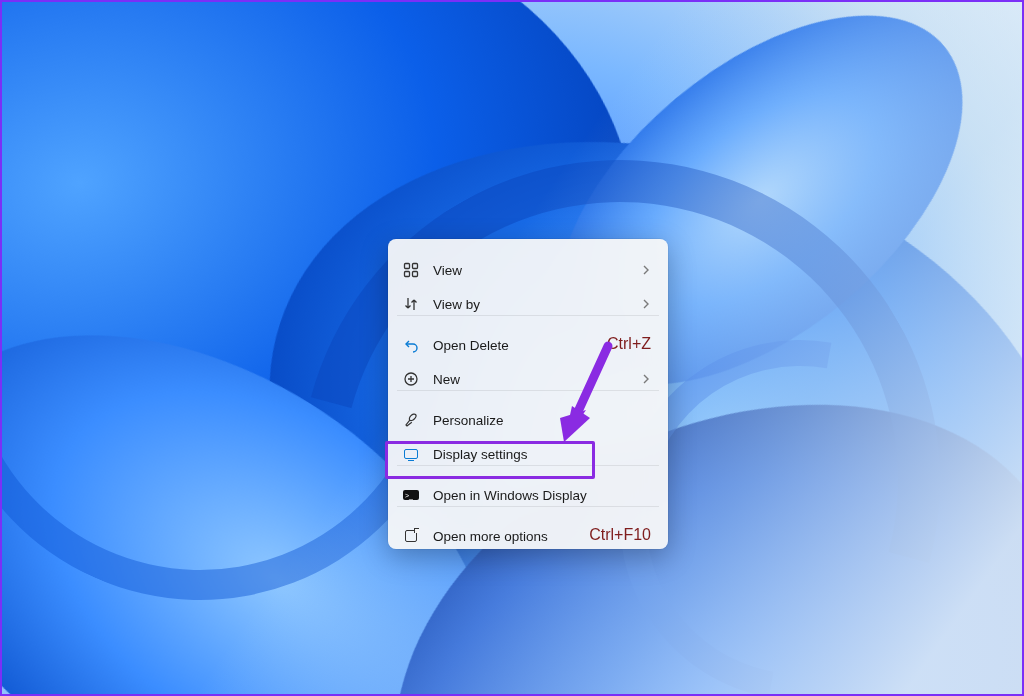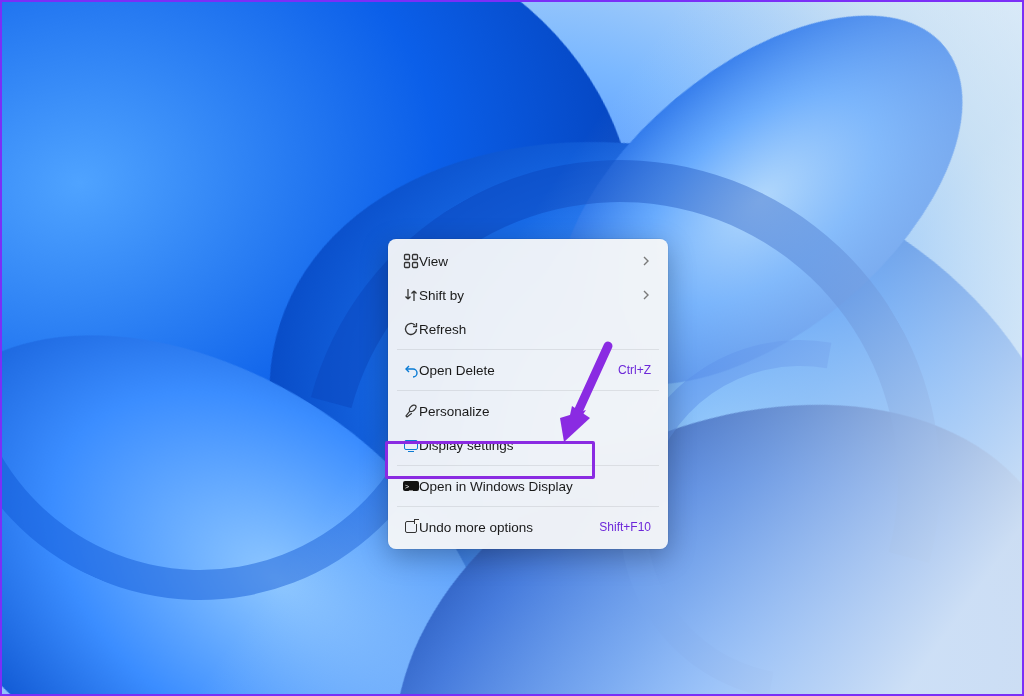--- a/index.html
+++ b/index.html
@@ -57,37 +57,38 @@
       background: rgba(248, 248, 248, 0.94);
       backdrop-filter: blur(20px);
       border-radius: 8px;
       box-shadow: 0 8px 28px rgba(0,0,0,0.28), 0 0 0 1px rgba(0,0,0,0.05);
       padding: 5px;
       font-size: 13.5px;
       color: #1a1a1a;
     }
     .menu-item {
       display: flex;
-      align-items: center;
+      align-items: flex-end;
       height: 34px;
       padding: 0 12px 0 10px;
       border-radius: 4px;
+      gap: 14px;
       position: relative;
     }
     .menu-item .ico {
       width: 16px;
       height: 16px;
       flex: 0 0 16px;
       display: flex;
       align-items: center;
       justify-content: center;
     }
     .menu-item .ico svg { width: 16px; height: 16px; }
     .menu-item .label { flex: 1; }
-    .menu-item .accel { color: #6d28d9; font-size: 12px; }
+    .menu-item .accel { color: #7f1d1d; font-size: 16px; }
     .menu-item .chev { color: #7a7a7a; margin-left:auto; }
     .menu-item .chev svg { width: 10px; height: 10px; }
     .sep {
       height: 1px;
       background: rgba(0,0,0,0.08);
       margin: 3px 4px;
     }
     .highlight-box {
       position: absolute;
       border: 3px solid #8a2be2;
@@ -156,51 +157,56 @@
     </span>
   </div>
 
   <div class="menu-item">
     <span class="ico">
       <svg viewBox="0 0 16 16" fill="none" stroke="#333" stroke-width="1.3">
         <path d="M5 2v10m0 0l-2.5-2.5M5 12l2.5-2.5"></path>
           <path d="M11 14V4m0 0L8.5 6.5M11 4l2.5 2.5"></path>
       </svg>
     </span>
-    <span class="label">Shift by</span>
+    <span class="label">View by</span>
     <span class="chev">
       <svg viewBox="0 0 10 10" fill="none" stroke="#7a7a7a" stroke-width="1.4">
           <path d="M3 1l4 4-4 4"></path>
         </svg>
     </span>
   </div>
 
-  <div class="menu-item">
-    <span class="ico">
-      <svg viewBox="0 0 16 16" fill="none" stroke="#333" stroke-width="1.3">
-        <path d="M13.5 8a5.5 5.5 0 1 1-1.8-4.1"></path>
-          <path d="M13.5 2v3.5H10"></path>
-      </svg>
-    </span>
-    <span class="label">Refresh</span>
-  </div>
 
   <div class="sep"></div>
 
   <div class="menu-item">
     <span class="ico">
       <svg viewBox="0 0 16 16" fill="none" stroke="#0a7bd4" stroke-width="1.4">
         <path d="M3 7h7a4 4 0 0 1 0 8"></path>
           <path d="M6 4L3 7l3 3"></path>
       </svg>
     </span>
     <span class="label">Open Delete</span>
     <span class="accel">Ctrl+Z</span>
   </div>
 
+  <div class="menu-item">
+    <span class="ico">
+      <svg viewBox="0 0 16 16" fill="none" stroke="#333" stroke-width="1.3">
+        <circle cx="8" cy="8" r="6"></circle>
+          <path d="M8 5v6M5 8h6"></path>
+      </svg>
+    </span>
+    <span class="label">New</span>
+    <span class="chev">
+      <svg viewBox="0 0 10 10" fill="none" stroke="#7a7a7a" stroke-width="1.4">
+          <path d="M3 1l4 4-4 4"></path>
+        </svg>
+    </span>
+  </div>
 
   <div class="sep"></div>
 
   <div class="menu-item">
     <span class="ico">
       <svg viewBox="0 0 16 16" fill="none" stroke="#333" stroke-width="1.2">
         <path d="M12.5 2.5c.9.9.4 2.9-1.2 4.5s-3.6 2.1-4.5 1.2M12.5 2.5c-.9-.9-2.9-.4-4.5 1.2S5.9 7.3 6.8 8.2"></path>
         <path d="M6.8 8.2L3 13l1 1 4.8-3.8"></path>
       </svg>
     </span>
@@ -224,22 +230,22 @@
     </span>
     <span class="label">Open in Windows Display</span>
   </div>
 
   <div class="sep"></div>
 
   <div class="menu-item">
     <span class="ico">
       <span class="more-sq"></span>
     </span>
-    <span class="label">Undo more options</span>
-    <span class="accel">Shift+F10</span>
+    <span class="label">Open more options</span>
+    <span class="accel">Ctrl+F10</span>
   </div>
 
 </div>
 
 <div class="highlight-box"></div>
 
 <div class="arrow-annot">
   <svg viewBox="0 0 60 110">
     <defs></defs>
     <line x1="48" y1="8" x2="16" y2="78" stroke="#8a2be2" stroke-width="9" stroke-linecap="round"></line>

